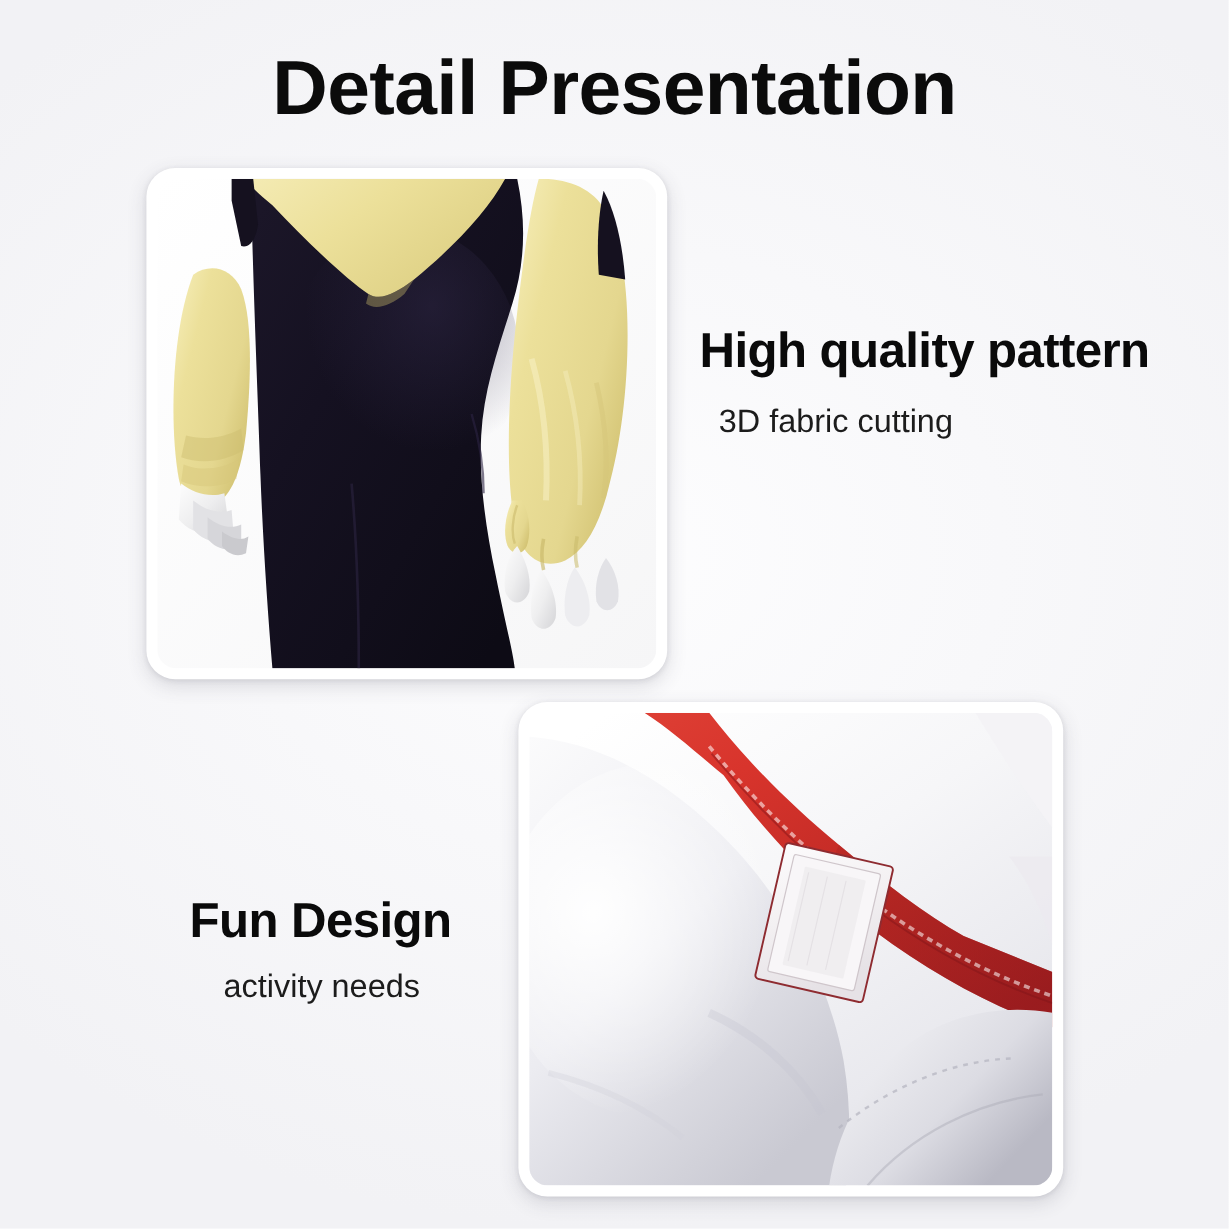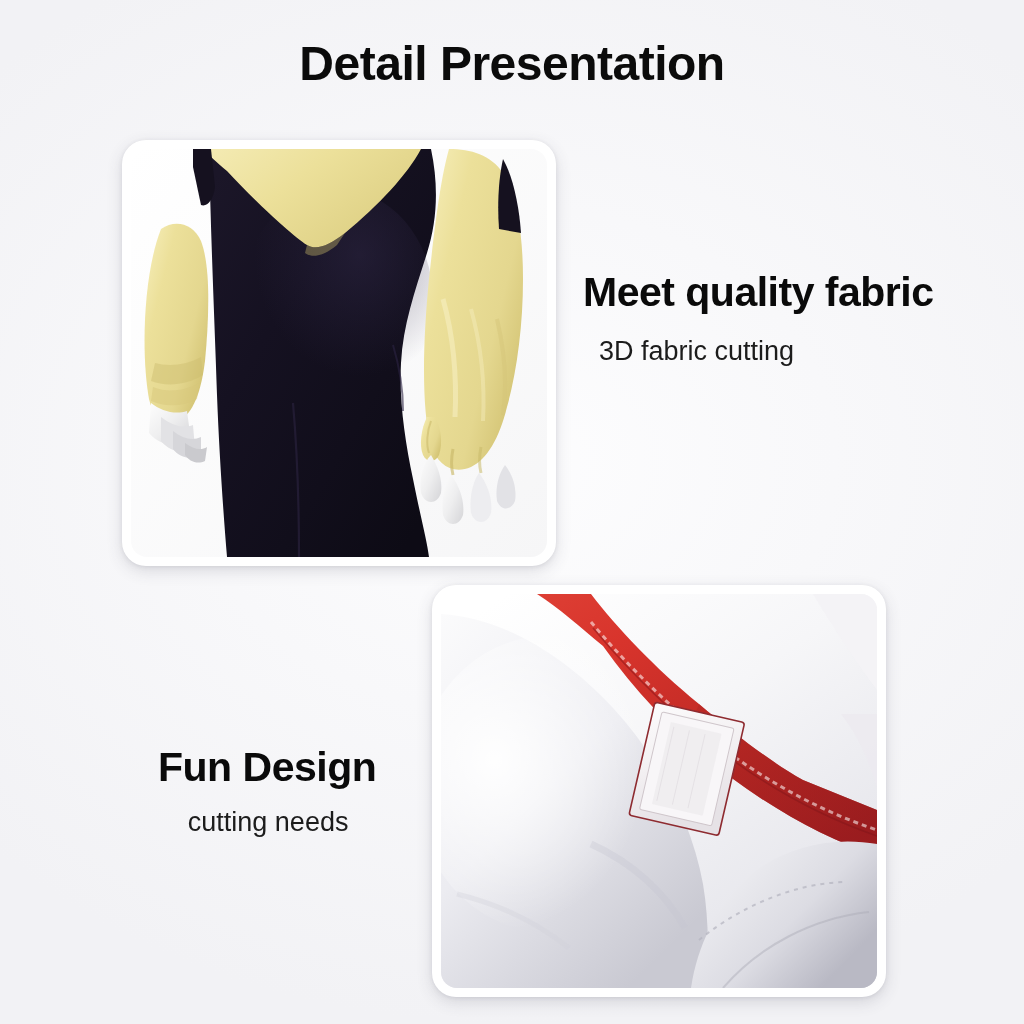--- a/index.html
+++ b/index.html
@@ -16,21 +16,21 @@
     background:
       radial-gradient(ellipse 70% 55% at 50% 45%, #fdfdfe 0%, #f8f8fa 45%, #f2f2f5 100%);
   }
 
   
   #title {
     position:absolute;
     left:0; top:36px;
     width:1024px;
     text-align:center;
-    font-size:48px;
+    font-size:64px;
     font-weight:bold;
     letter-spacing:-0.5px;
     color:#0b0b0b;
     white-space:nowrap;
   }
 
   
   .photo-card {
     position:absolute;
     background:#ffffff;
@@ -210,28 +210,28 @@
           <path d="M348 324 C 356 334, 362 350, 360 364 C 356 376, 344 376, 340 364 C 338 348, 342 332, 348 324 Z" fill="#ededf0"></path>
           <path d="M374 316 C 382 326, 386 340, 384 352 C 380 362, 370 362, 366 352 C 364 338, 368 324, 374 316 Z" fill="#e2e2e6"></path>
         </g>
 
         <rect x="0" y="0" width="416" height="408" fill="none"></rect>
       </svg>
     </div>
   </div>
 
   <div id="text-fabric">
-    <div class="headline">Meet quality fabric</div>
+    <div class="headline">High quality pattern</div>
     <div class="subline">3D fabric cutting</div>
   </div>
 
   <div id="text-design">
     <div class="headline">Fun Design</div>
     <div class="subline">
-      <span>cutting needs</span>
+      <span>activity needs</span>
     </div>
   </div>
 
   <div class="photo-card" id="card-velcro">
     <div class="photo-inner">
       <svg viewBox="0 0 436 394" preserveAspectRatio="xMidYMid slice">
         <defs>
           <linearGradient id="whiteSuit" x1="0.15" y1="0" x2="0.9" y2="1">
             <stop offset="0" stop-color="#ffffff"></stop>
             <stop offset="0.40" stop-color="#f6f6f8"></stop>

